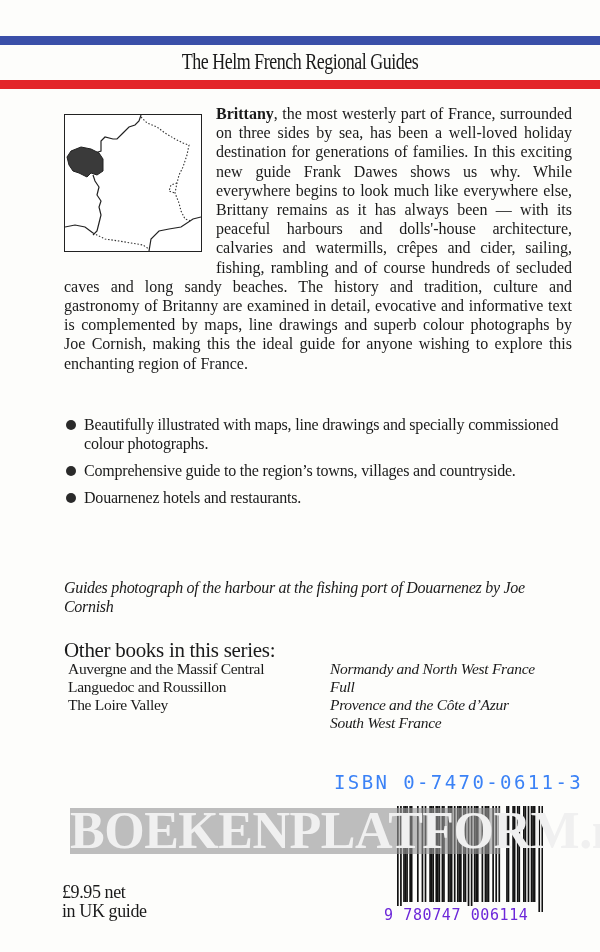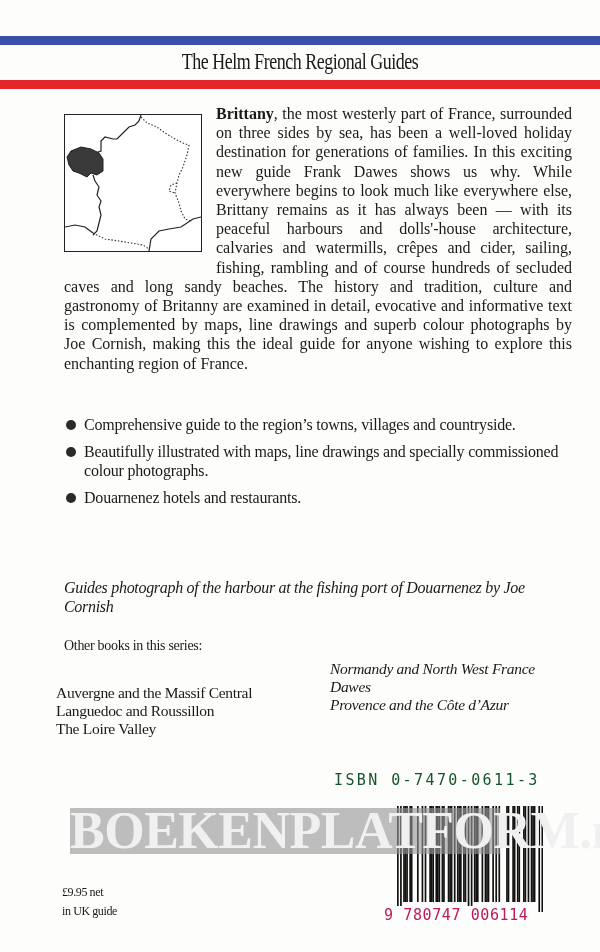--- a/index.html
+++ b/index.html
@@ -16,33 +16,33 @@
   .map-box svg { position:absolute; left:0; top:0; }
   .intro { position:absolute; left:64px; top:104px; width:508px; font-size:16px; line-height:19.2px;
          text-align:justify; }
   .intro .float-spacer { float:left; width:152px; height:162px; }
   .intro b { font-weight:bold; }
   .bullets { position:absolute; left:64px; top:415px; width:510px; margin:0; padding:0; list-style:none;
          font-size:16px; line-height:19px; }
   .bullets li { position:relative; padding-left:20px; margin-bottom:8px; letter-spacing:-0.2px; }
   .bullets .dot { position:absolute; left:2px; top:5px; width:10px; height:10px; border-radius:50%; background:#2a2a2a; }
   .caption { position:absolute; left:64px; top:578px; width:510px; font-size:16px; line-height:19px; font-style:italic; letter-spacing:-0.3px; }
-  .series-heading { position:absolute; left:64px; top:638px; font-size:14px; letter-spacing:-0.3px; }
+  .series-heading { position:absolute; left:64px; top:638px; font-size:21px; letter-spacing:-0.3px; }
   .series-col { position:absolute; top:660px; font-size:15.5px; line-height:18px; letter-spacing:-0.3px; }
   .series-col div { white-space:nowrap; }
-  .col-left { left:56px;margin-top:24px; }
+  .col-left { left:68px; }
   .col-right { left:330px;font-style:italic; }
   .isbn { position:absolute; left:334px; top:771px; font-family:"DejaVu Sans Mono", monospace;
-         font-size:15px; letter-spacing:2.4px; color:#14532d; }
+         font-size:19px; letter-spacing:2.4px; color:#3b82f6; }
   .barcode { position:absolute; left:397px; top:806px; width:146px; height:106px; }
-  .barcode-digits { position:absolute; left:382px; top:906px; font-family:"DejaVu Sans Mono", monospace; font-size:15px; color:#be185d; letter-spacing:0.6px; background:#fdfdfb; padding:0 2px; }
+  .barcode-digits { position:absolute; left:382px; top:906px; font-family:"DejaVu Sans Mono", monospace; font-size:15px; color:#6d28d9; letter-spacing:0.6px; background:#fdfdfb; padding:0 2px; }
   .watermark { position:absolute; left:70px; top:808px; width:430px; height:46px; background:rgba(150,150,150,0.62);
          color:#f0f0f0; font-family:"Liberation Serif", serif; font-size:52px; font-weight:bold; line-height:46px;
          text-align:right; letter-spacing:-0.5px; }
-  .price { position:absolute; left:62px; top:883px; font-size:12px; line-height:19px; letter-spacing:-0.4px; }
+  .price { position:absolute; left:62px; top:883px; font-size:18px; line-height:19px; letter-spacing:-0.4px; }
 </style>
 </head>
 <body>
 
 <div class="stripe stripe-blue"></div>
 <div class="series-title">The Helm French Regional Guides</div>
 <div class="stripe stripe-red"></div>
 
 <div class="intro">
   <span class="float-spacer"></span>
@@ -63,37 +63,38 @@
     <path d="M28,118 L40,124 L54,126 L66,128 L78,130 L84,134" fill="none" stroke="#333" stroke-width="1.1" stroke-dasharray="1.5,1.8"></path>
 
     <path d="M84,136 L86,124 L94,116 L104,114 L116,112 L128,104 L136,102" fill="none" stroke="#222" stroke-width="1.2"></path>
 
     <path d="M76,2 L82,8 L92,12 L100,18 L110,24 L118,28 L124,30 L122,40 L118,52 L114,60 L112,68 L110,78 L114,88 L116,96 L120,104 L126,106" fill="none" stroke="#333" stroke-width="1.1" stroke-dasharray="1.5,1.8"></path>
     <path d="M112,68 L106,70 L104,76 L110,78" fill="none" stroke="#333" stroke-width="1.1" stroke-dasharray="1.5,1.8"></path>
   </svg>
 </div>
 
 <ul class="bullets">
+  <li><span class="dot"></span><span>Beautifully illustrated with maps, line drawings and specially commissioned colour photographs.</span></li>
   <li><span class="dot"></span><span>Comprehensive guide to the region’s towns, villages and countryside.</span></li>
-  <li><span class="dot"></span><span>Beautifully illustrated with maps, line drawings and specially commissioned colour photographs.</span></li>
   <li><span class="dot"></span><span>Douarnenez hotels and restaurants.</span></li>
 </ul>
 
 <div class="caption">Guides photograph of the harbour at the fishing port of Douarnenez by Joe Cornish</div>
 
 <div class="series-heading">Other books in this series:</div>
 <div class="series-col col-left">
   <div>Auvergne and the Massif Central</div>
   <div>Languedoc and Roussillon</div>
   <div>The Loire Valley</div>
 </div>
 <div class="series-col col-right">
   <div>Normandy and North West France</div>
-  <div>Dawes</div>
+  <div>Full</div>
   <div>Provence and the Côte d’Azur</div>
+  <div>South West France</div>
 </div>
 
 <div class="isbn">ISBN 0-7470-0611-3</div>
 <svg class="barcode" id="barcode" width="146" height="106">
     <rect x="0.00" y="0" width="1.69" height="106" fill="#111"></rect>
     <rect x="3.07" y="0" width="1.69" height="106" fill="#111"></rect>
     <rect x="6.15" y="0" width="1.69" height="96" fill="#111"></rect>
     <rect x="7.68" y="0" width="1.69" height="96" fill="#111"></rect>
     <rect x="9.22" y="0" width="1.69" height="96" fill="#111"></rect>
     <rect x="12.29" y="0" width="1.69" height="96" fill="#111"></rect>

